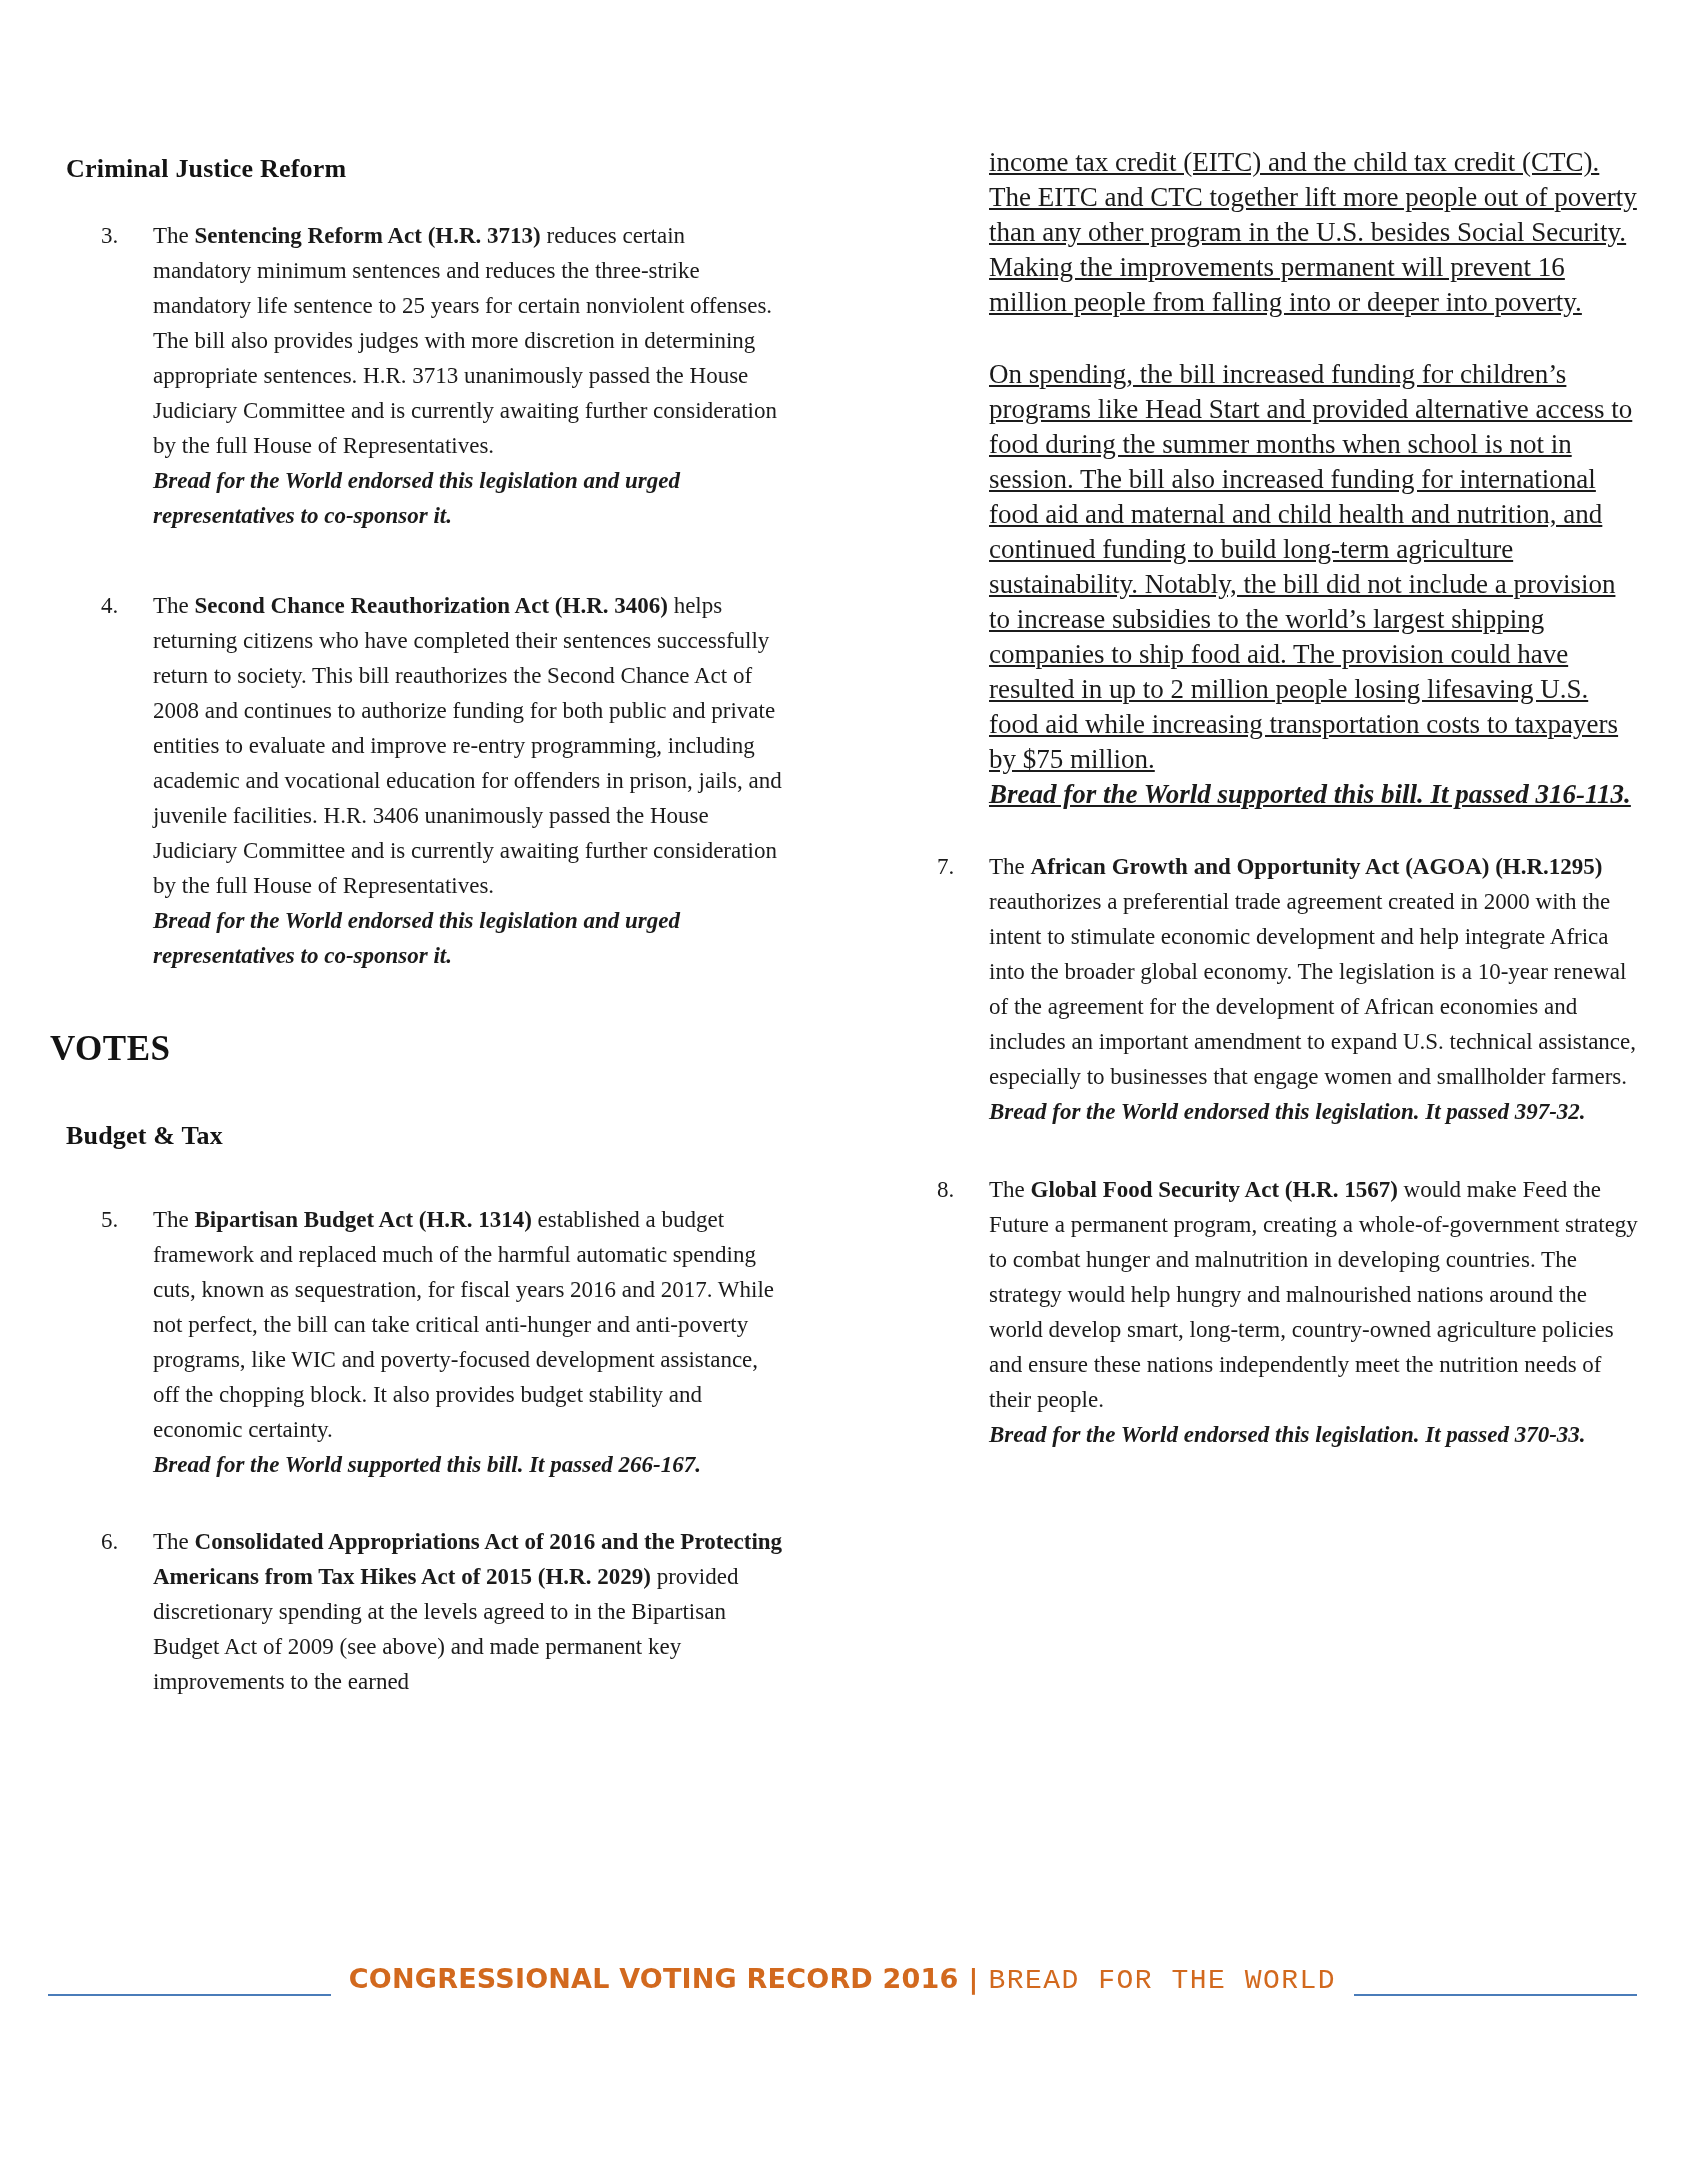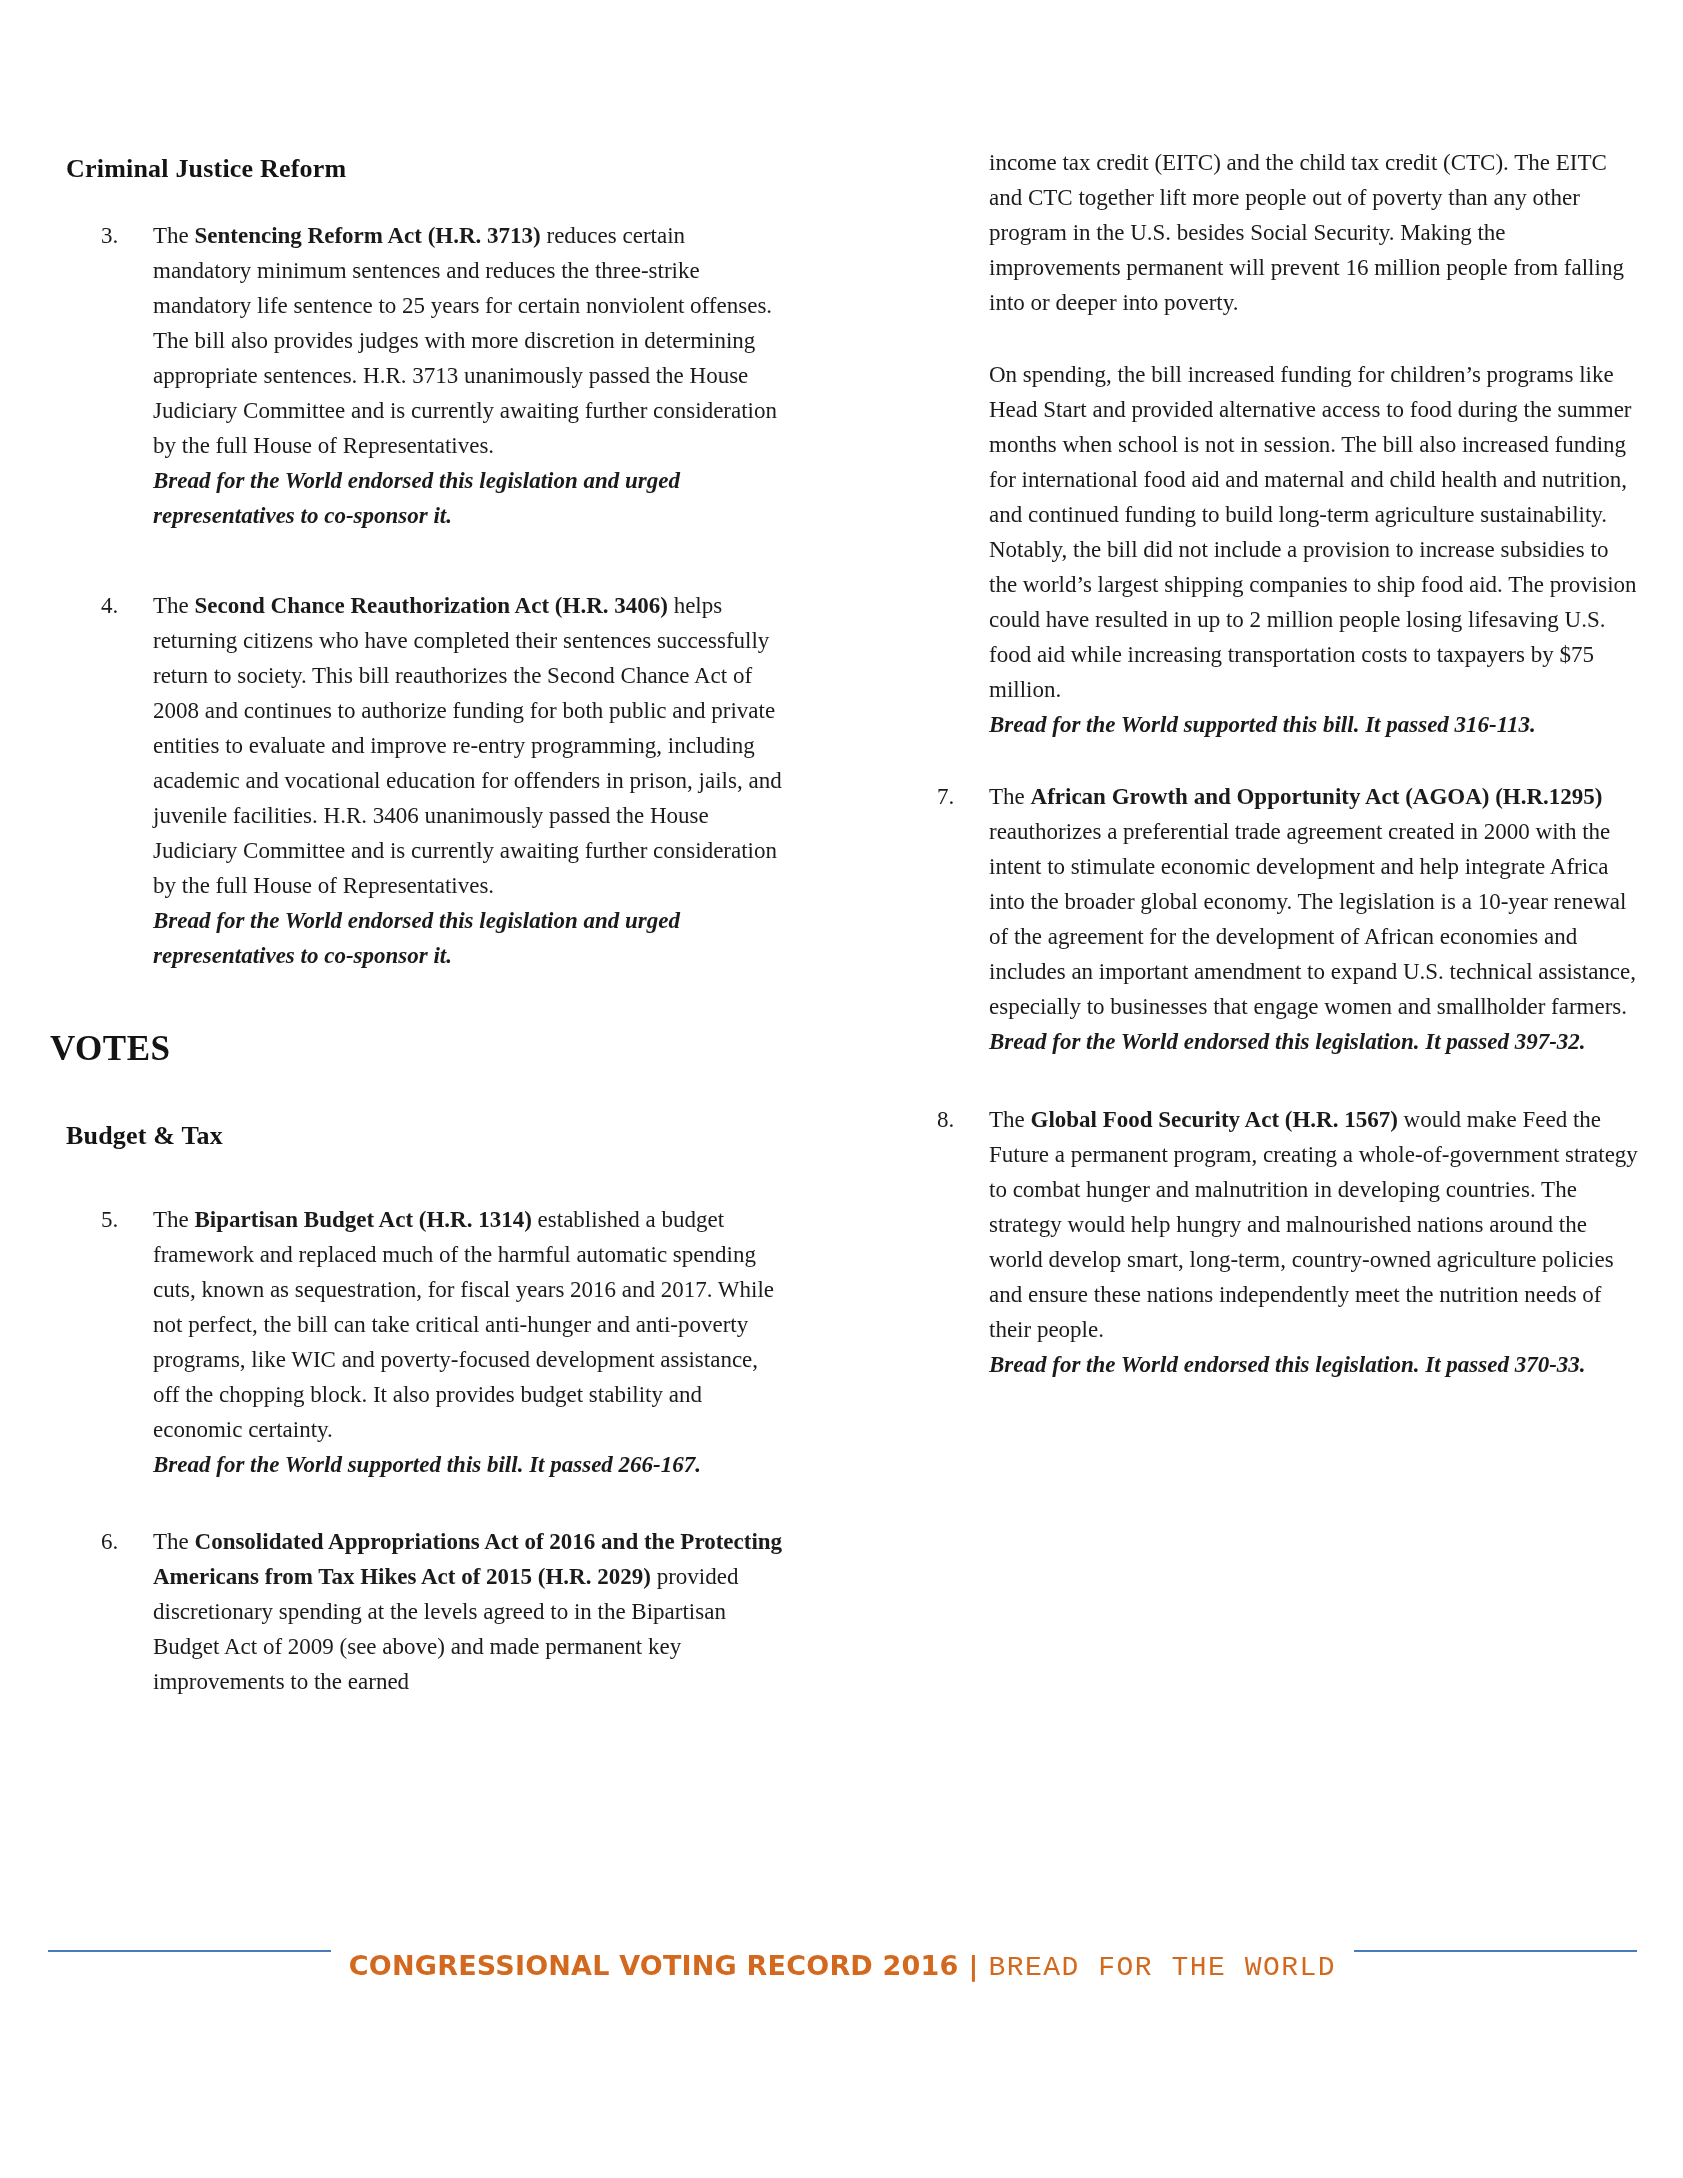--- a/index.html
+++ b/index.html
@@ -38,37 +38,38 @@
     font-size: 23px;
     line-height: 35px;
   }
   .item .num {
     position: absolute;
     left: 51px;
     top: 0;
   }
   .para {
     margin: 0 0 0 103px;
-    font-size: 23px;
+    font-size: 27px;
     line-height: 35px;
+    text-decoration: underline;
   }
   .note {
     font-weight: bold;
     font-style: italic;
   }
   b { font-weight: bold; }
 
   .footer {
     position: absolute;
     left: 48px;
     right: 46px;
     top: 1950px;
     height: 46px;
     display: flex;
-    align-items: flex-start;
+    align-items: flex-end;
   }
   .footer .rule {
     flex: 1 1 auto;
     height: 2px;
   }
   .f-text {
     white-space: nowrap;
     padding: 0 18px;
     display: flex;
     align-items: baseline;

